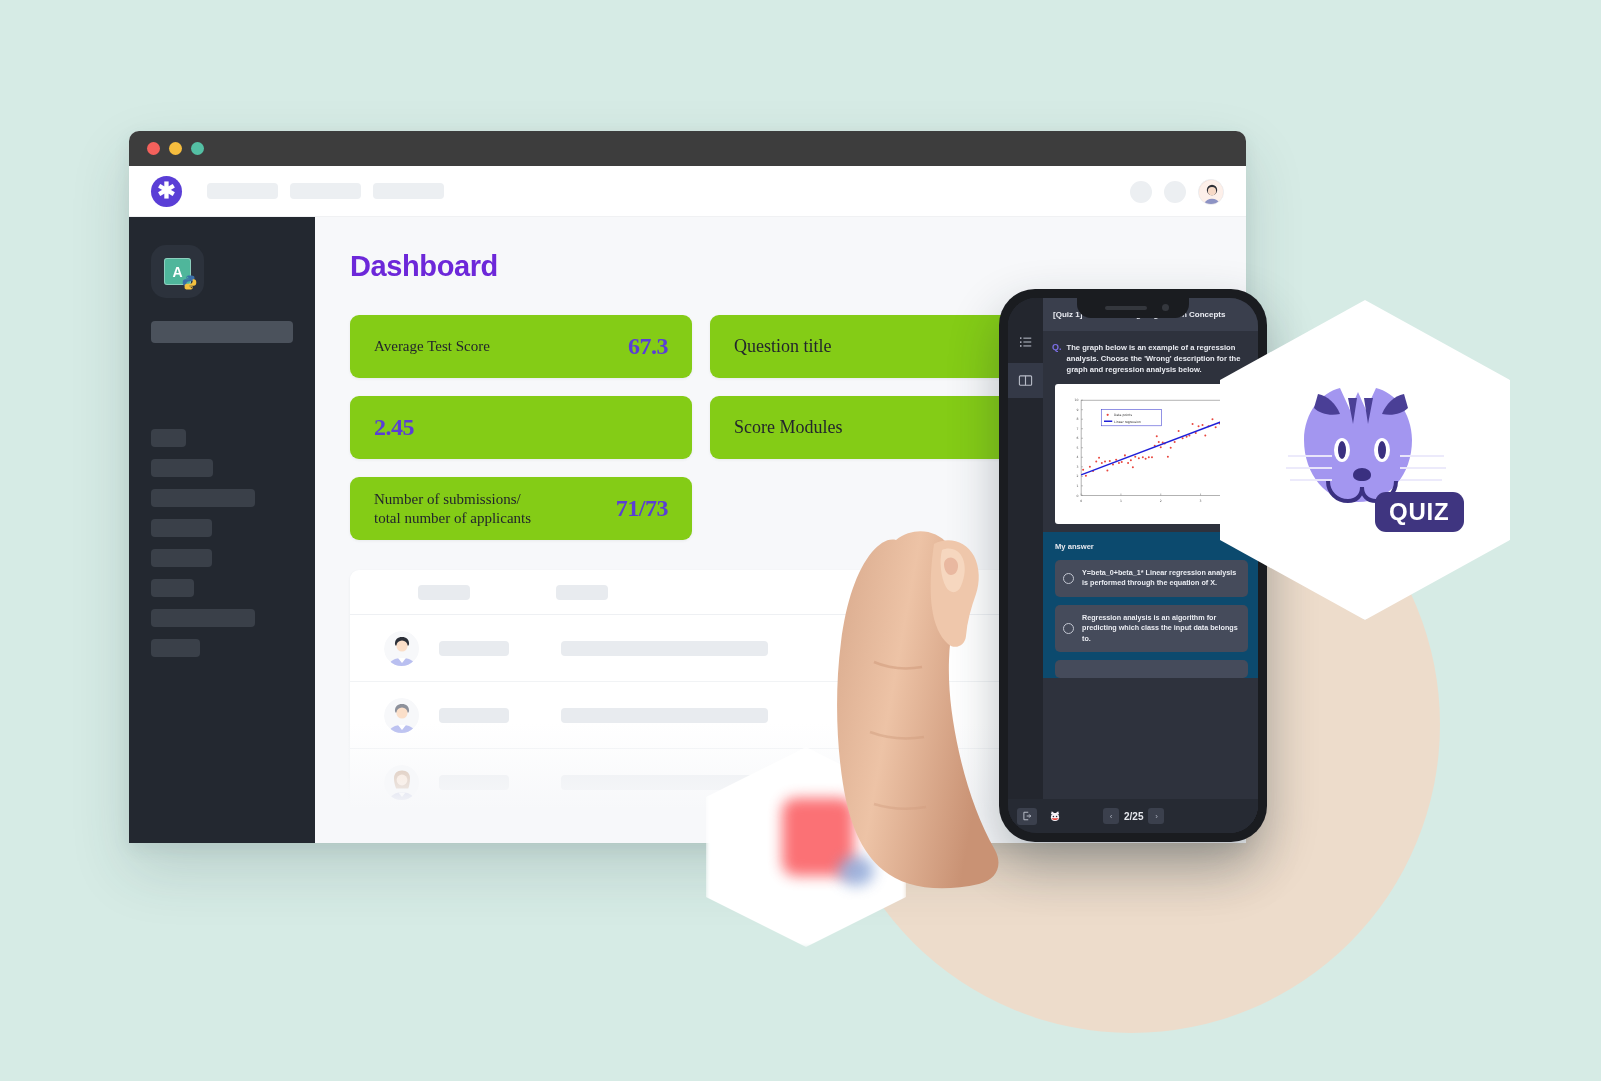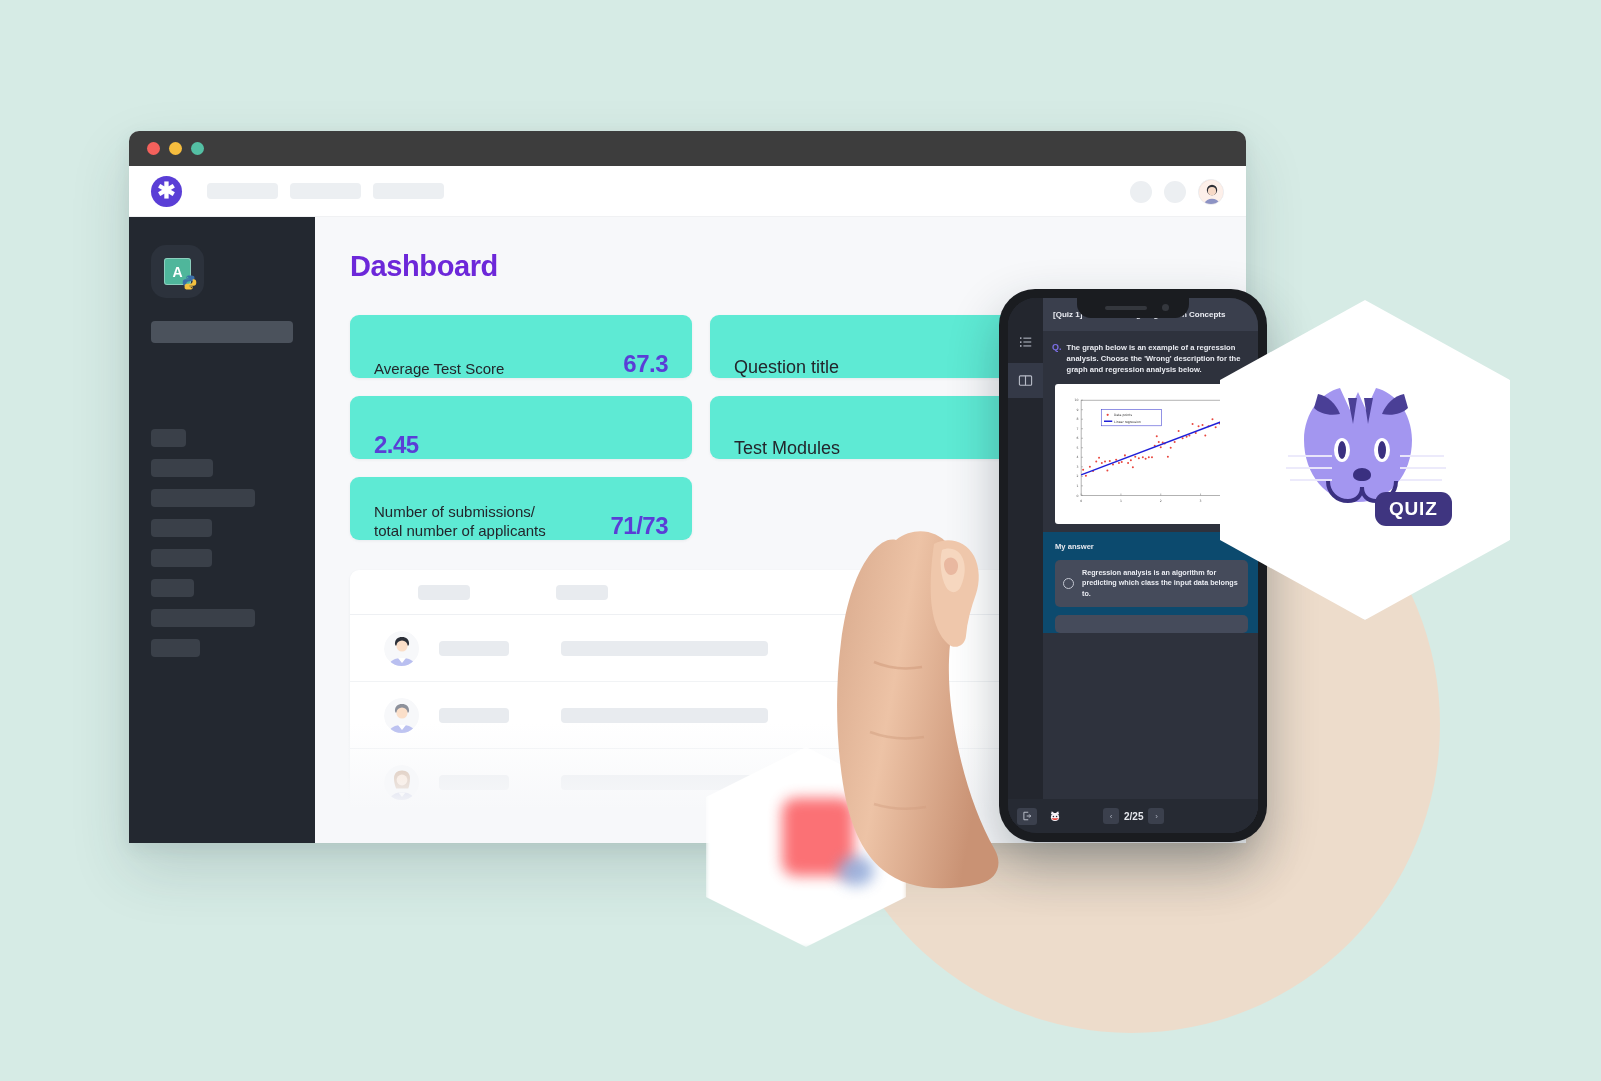--- a/index.html
+++ b/index.html
@@ -86,23 +86,24 @@
 
   
   #main { flex: 1; background: #f7f8fa; padding: 33px 0 0 35px; position: relative; overflow: hidden; }
   #page-title { font-size: 29px; font-weight: bold; color: #6d28d9; letter-spacing: -.4px; }
 
   #cards-grid {
     margin-top: 32px; display: grid;
     grid-template-columns: 342px 342px; gap: 18px;
   }
   .stat-card, .q-card {
-    background: #5eead4; border-radius: 9px; height: 63px;
-    display: flex; align-items: flex-end; padding: 0 24px;
+    background: #84cc16; border-radius: 9px; height: 63px;
+    display: flex; align-items: center; padding: 0 24px;
     box-shadow: 0 1px 3px rgba(40,50,70,.07);
+    font-family: Liberation Serif, serif;
   }
   .stat-card .label {
     font-size: 15px; color: #23262c; line-height: 1.22; flex: 1;
   }
   .stat-card .value {
     font-size: 24px; font-weight: bold; color: #5a3ed6; letter-spacing: -.5px;
   }
   .q-card .qlabel { font-size: 18px; color: #23262c; }
 
   
@@ -249,21 +250,21 @@
   #hex-cat-shape {
     position: absolute; inset: 0; background: #fff;
     clip-path: polygon(50% 0%, 100% 25%, 100% 75%, 50% 100%, 0% 75%, 0% 25%);
     box-shadow: 0 18px 44px rgba(40,60,70,.16);
   }
   #cat-svg { position: absolute; left: 58px; top: 82px; width: 176px; height: 150px; }
   #quiz-badge {
     position: absolute; left: 155px; top: 192px;
     background: #3f3580; border-radius: 11px;
     padding: 6px 14px; color: #fff; font-weight: bold;
-    font-size: 19px; letter-spacing: .8px;
+    font-size: 24px; letter-spacing: .8px;
   }
 </style>
 </head>
 <body>
 
 <div id="stage">
 
   <div id="beige-circle"></div>
 
   <div id="browser-window">
@@ -328,21 +329,21 @@
             <div class="value">67.3</div>
           </div>
           <div class="q-card">
             <div class="qlabel">Question title</div>
           </div>
 
           <div class="stat-card">
             <div class="value">2.45</div>
           </div>
           <div class="q-card">
-            <div class="qlabel">Test Modules</div>
+            <div class="qlabel">Score Modules</div>
           </div>
 
           <div class="stat-card">
             <div class="label" style="white-space:pre-line">Number of submissions/
 total number of applicants</div>
             <div class="value">71/73</div>
           </div>
         </div>
 
         <div id="table-panel">
@@ -545,20 +546,24 @@
                 <text id="legend-2" x="58" y="28.4" font-size="3.4" fill="#333" font-family="DejaVu Sans, sans-serif">Linear regression</text>
               </g>
             </svg>
           </div>
 
           <div id="answer-section">
             <div id="answer-label">My answer</div>
             <div id="answer-list">
               <div class="answer-opt">
                 <span class="radio"></span>
+                <span class="answer-text">Y=beta_0+beta_1* Linear regression analysis is performed through the equation of X.</span>
+              </div>
+              <div class="answer-opt">
+                <span class="radio"></span>
                 <span class="answer-text">Regression analysis is an algorithm for predicting which class the input data belongs to.</span>
               </div>
               <div class="answer-opt" style="min-height:18px"></div>
             </div>
           </div>
         </div>
 
         <div id="phone-bottom">
           <div class="bottom-btn">
             <svg width="10" height="10" viewBox="0 0 16 16" fill="none" stroke="currentColor" stroke-width="1.4">

